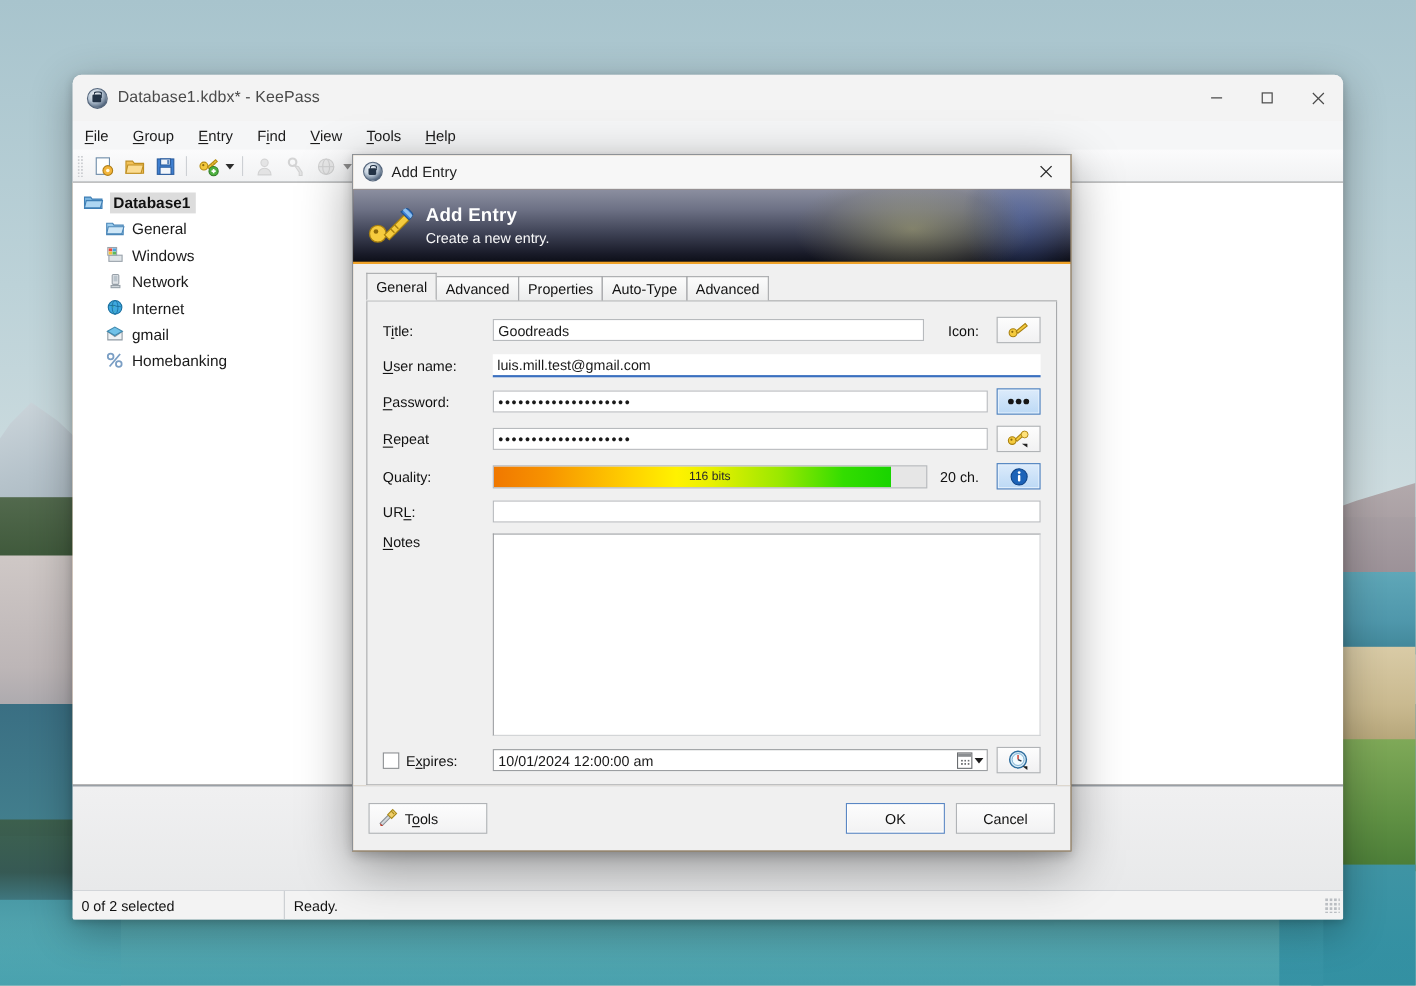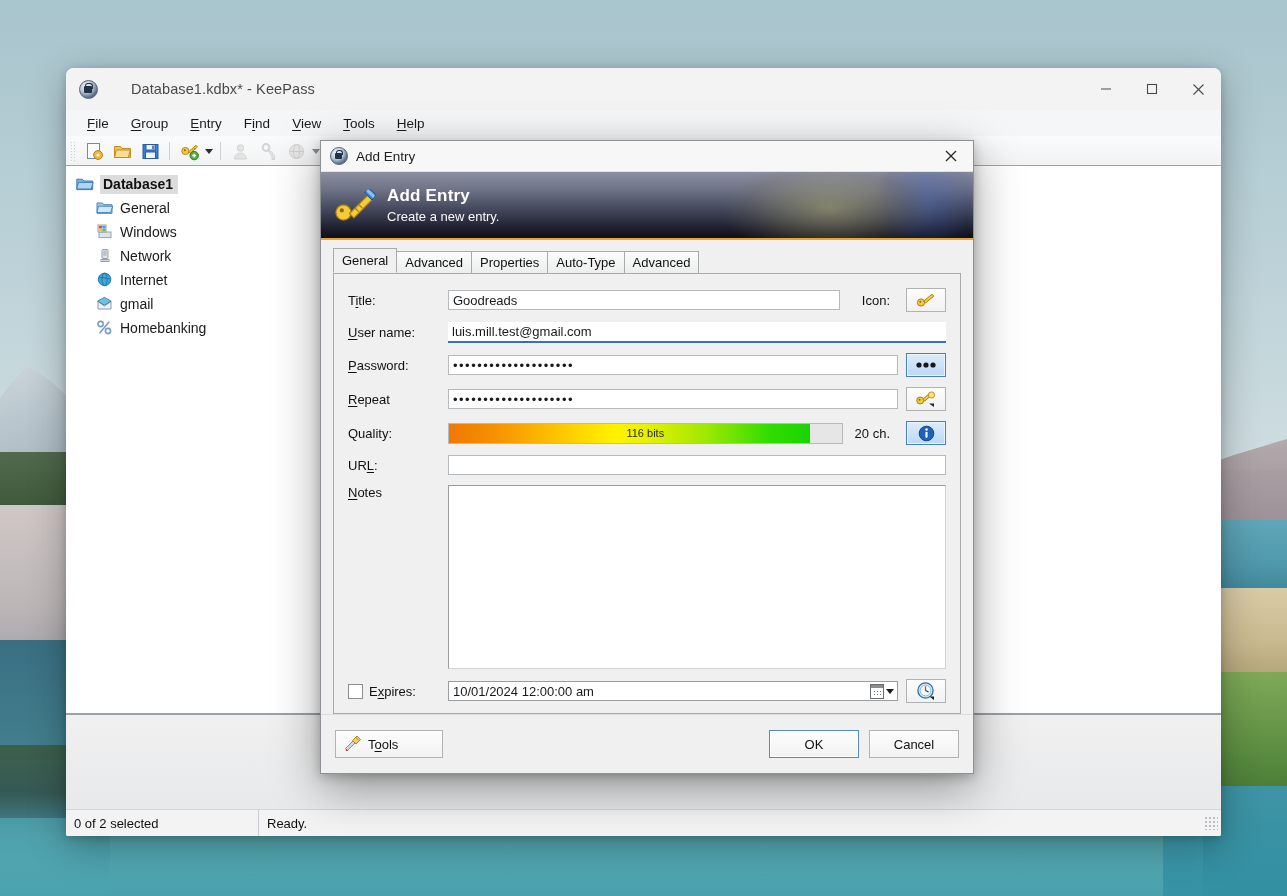--- a/index.html
+++ b/index.html
@@ -103,21 +103,20 @@
     box-shadow: 0 10px 38px rgba(0,0,0,.30), 0 2px 8px rgba(0,0,0,.18);
     overflow: hidden;
     display: flex; flex-direction: column;
   }
 
   .kp-titlebar {
     height: 42px; flex: 0 0 42px;
     background: #f3f3f3;
     display: flex; align-items: center;
     position: relative;
-    gap: 24px;
   }
   .kp-title-icon {
     width: 17px; height: 17px; margin-left: 13px; margin-right: 9px;
     border-radius: 50%;
     background: radial-gradient(circle at 36% 30%, #eef2f6 0%, #b9c7d6 40%, #5b6e85 72%, #2b3a4d 100%);
     border: 1px solid #5d7governo;
     border: 1px solid #55667c;
     position: relative; flex: 0 0 auto;
   }
   .kp-title-icon::after {
@@ -141,21 +140,21 @@
   .kp-wc {
     width: 46px; display: flex; align-items: center; justify-content: center;
     color: #5a5a5a;
   }
   .kp-wc svg { display: block; }
 
   .kp-menubar {
     height: 26px; flex: 0 0 26px;
     background: #f5f6f7;
     display: flex; align-items: center;
-    padding-left: 10px;
+    padding-left: 0;
     font-size: 13.5px; color: #1b1b1b;
   }
   .kp-menu-item {
     padding: 2px 11px;
     white-space: nowrap;
   }
   .kp-menu-item u { text-underline-offset: 2px; }
 
   .kp-toolbar {
     height: 30px; flex: 0 0 30px;

